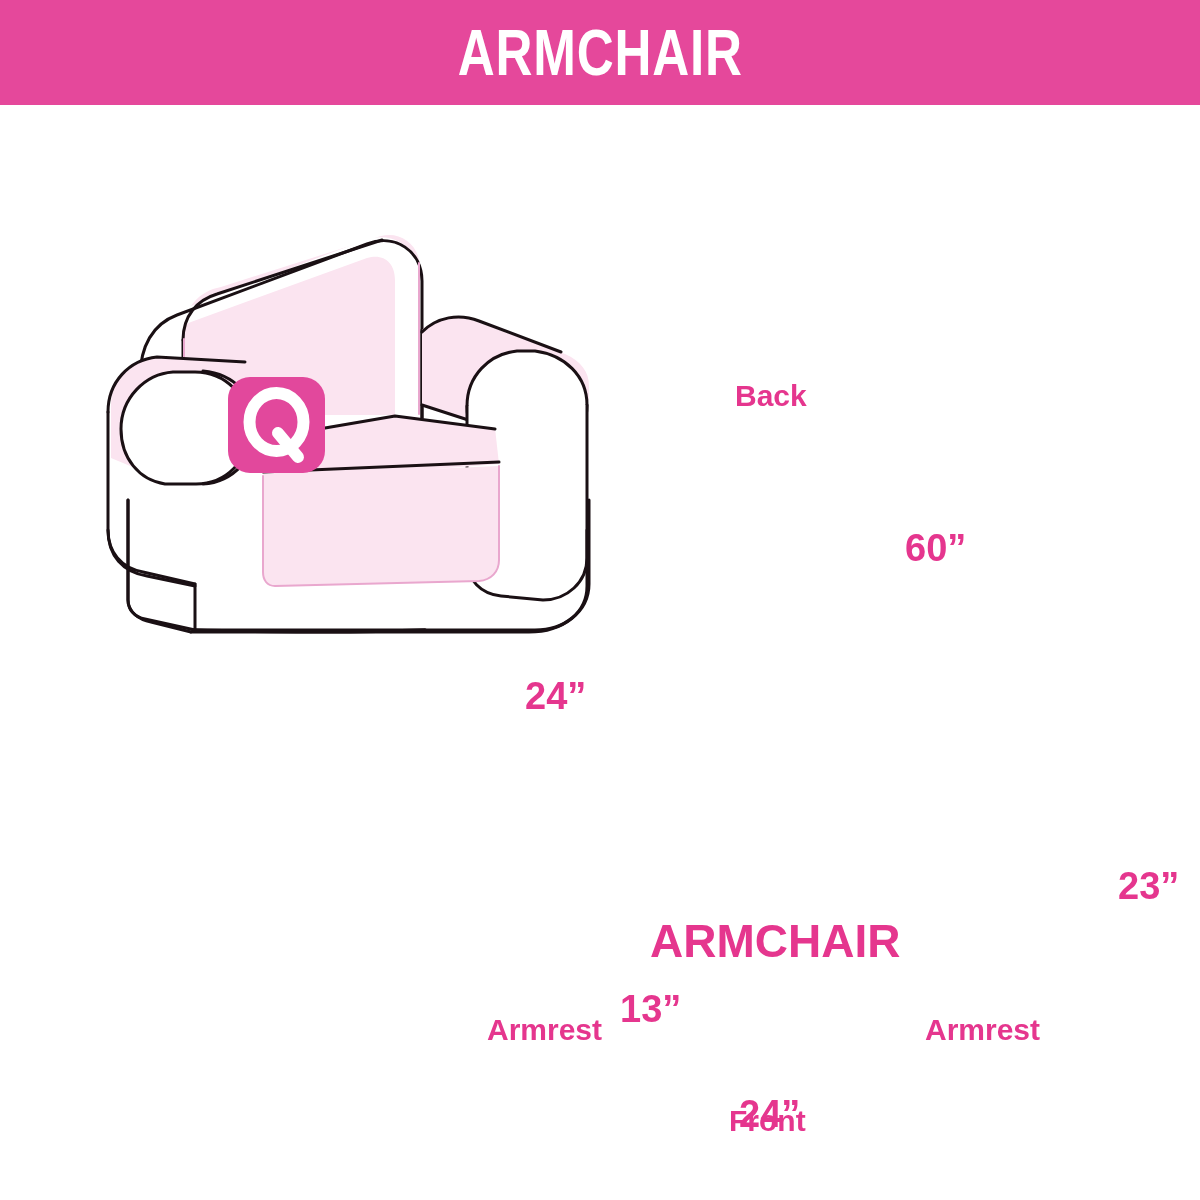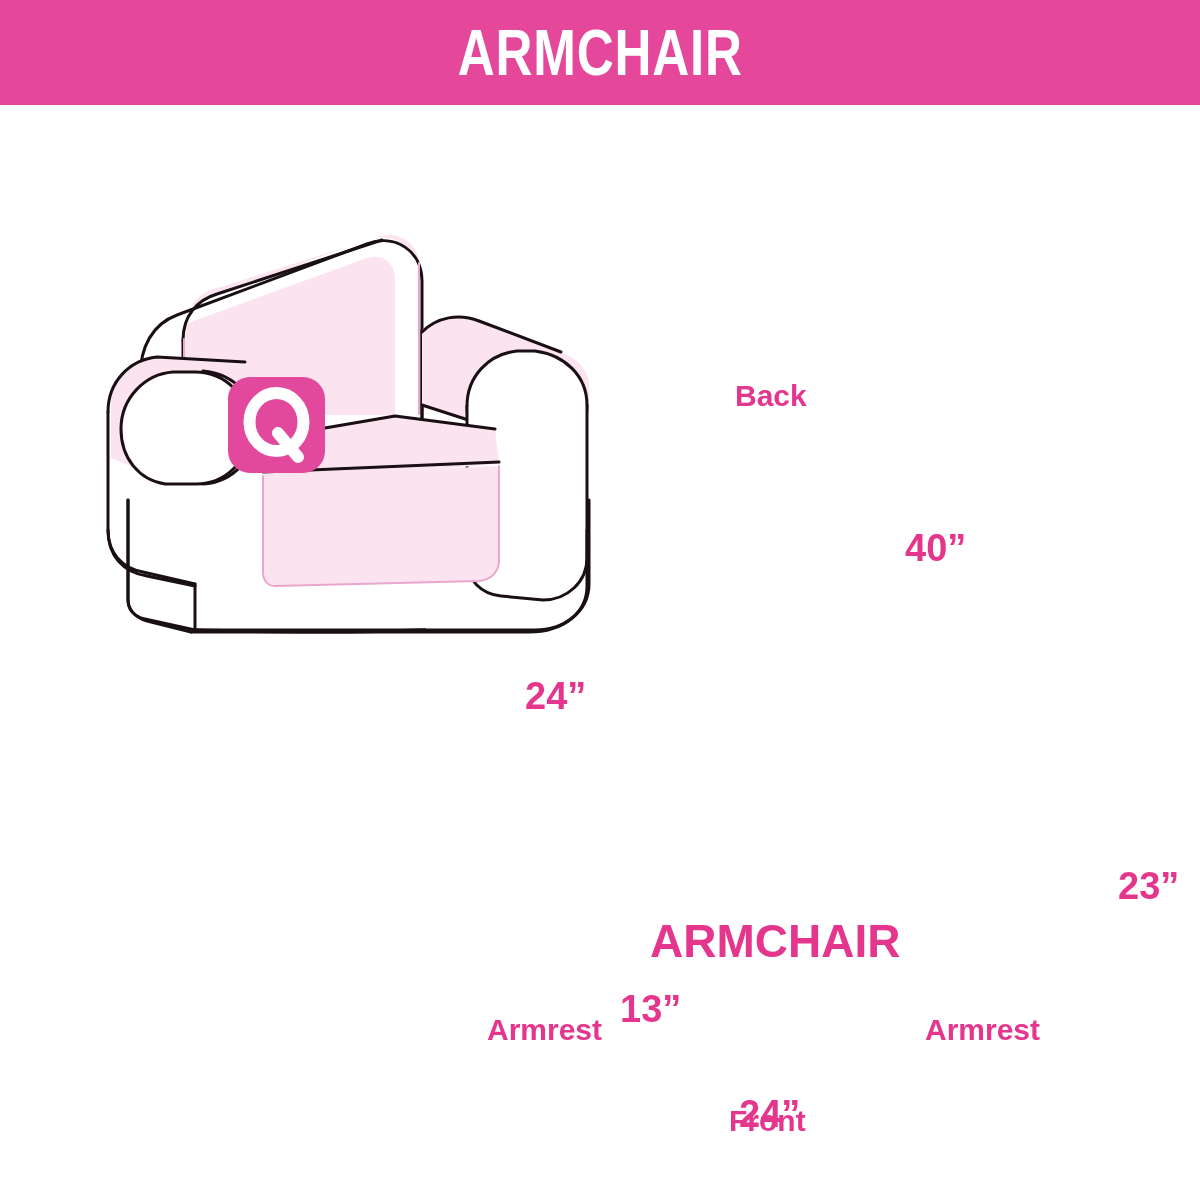--- a/index.html
+++ b/index.html
@@ -262,21 +262,21 @@
     <div class="panel-label" style="left:735px;top:276px;">Back</div>
 
     <div class="panel-label" style="left:487px;top:910px;">Armrest</div>
 
     <div class="panel-label" style="left:925px;top:910px;">Armrest</div>
 
     <div class="panel-label" style="left:729px;top:988px;margin-top:13px;">Front</div>
 
     <div id="center-label" style="left:650px;top:813px;">ARMCHAIR</div>
 
-    <div class="dim-label" style="left:905px;top:424px;">40”</div>
+    <div class="dim-label" style="left:905px;top:424px;">60”</div>
 
     <div class="dim-label" style="left:525px;top:572px;">24”</div>
 
     <div class="dim-label" style="left:1118px;top:714px;margin-top:48px;">23”</div>
 
     <div class="dim-label" style="left:620px;top:885px;">13”</div>
 
     <div class="dim-label" style="left:739px;top:990px;">24”</div>
   </div>
 

